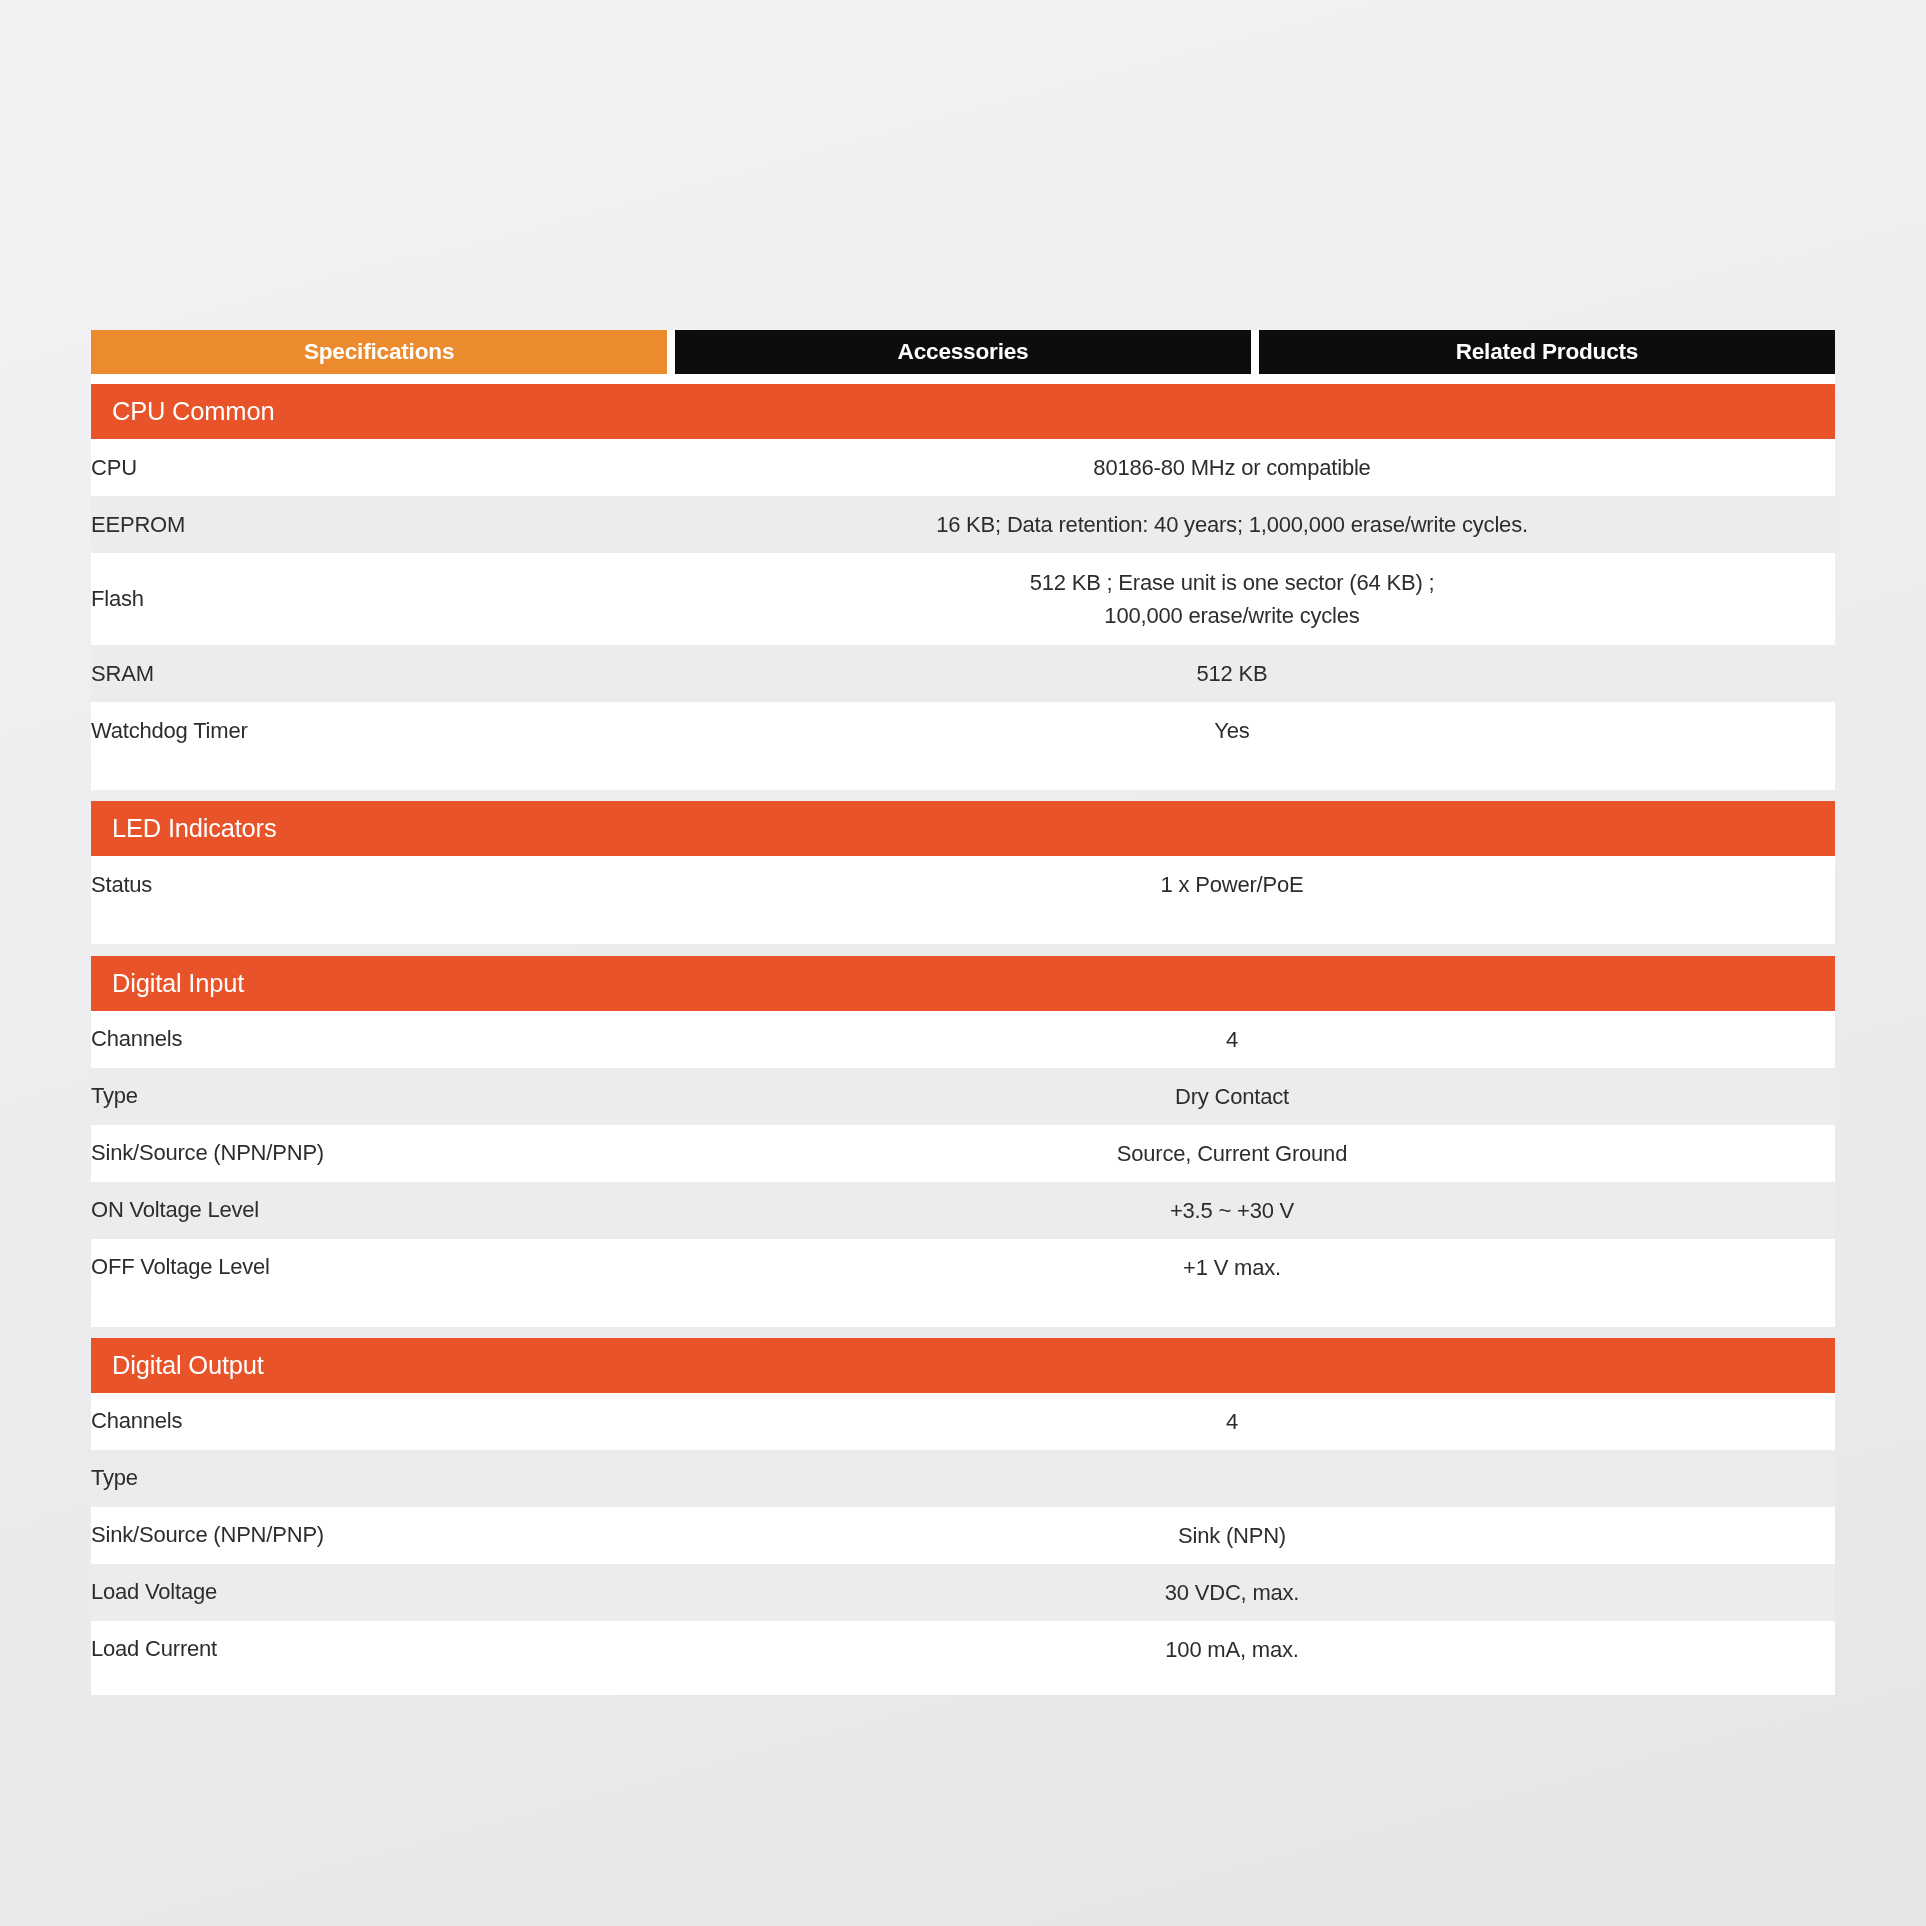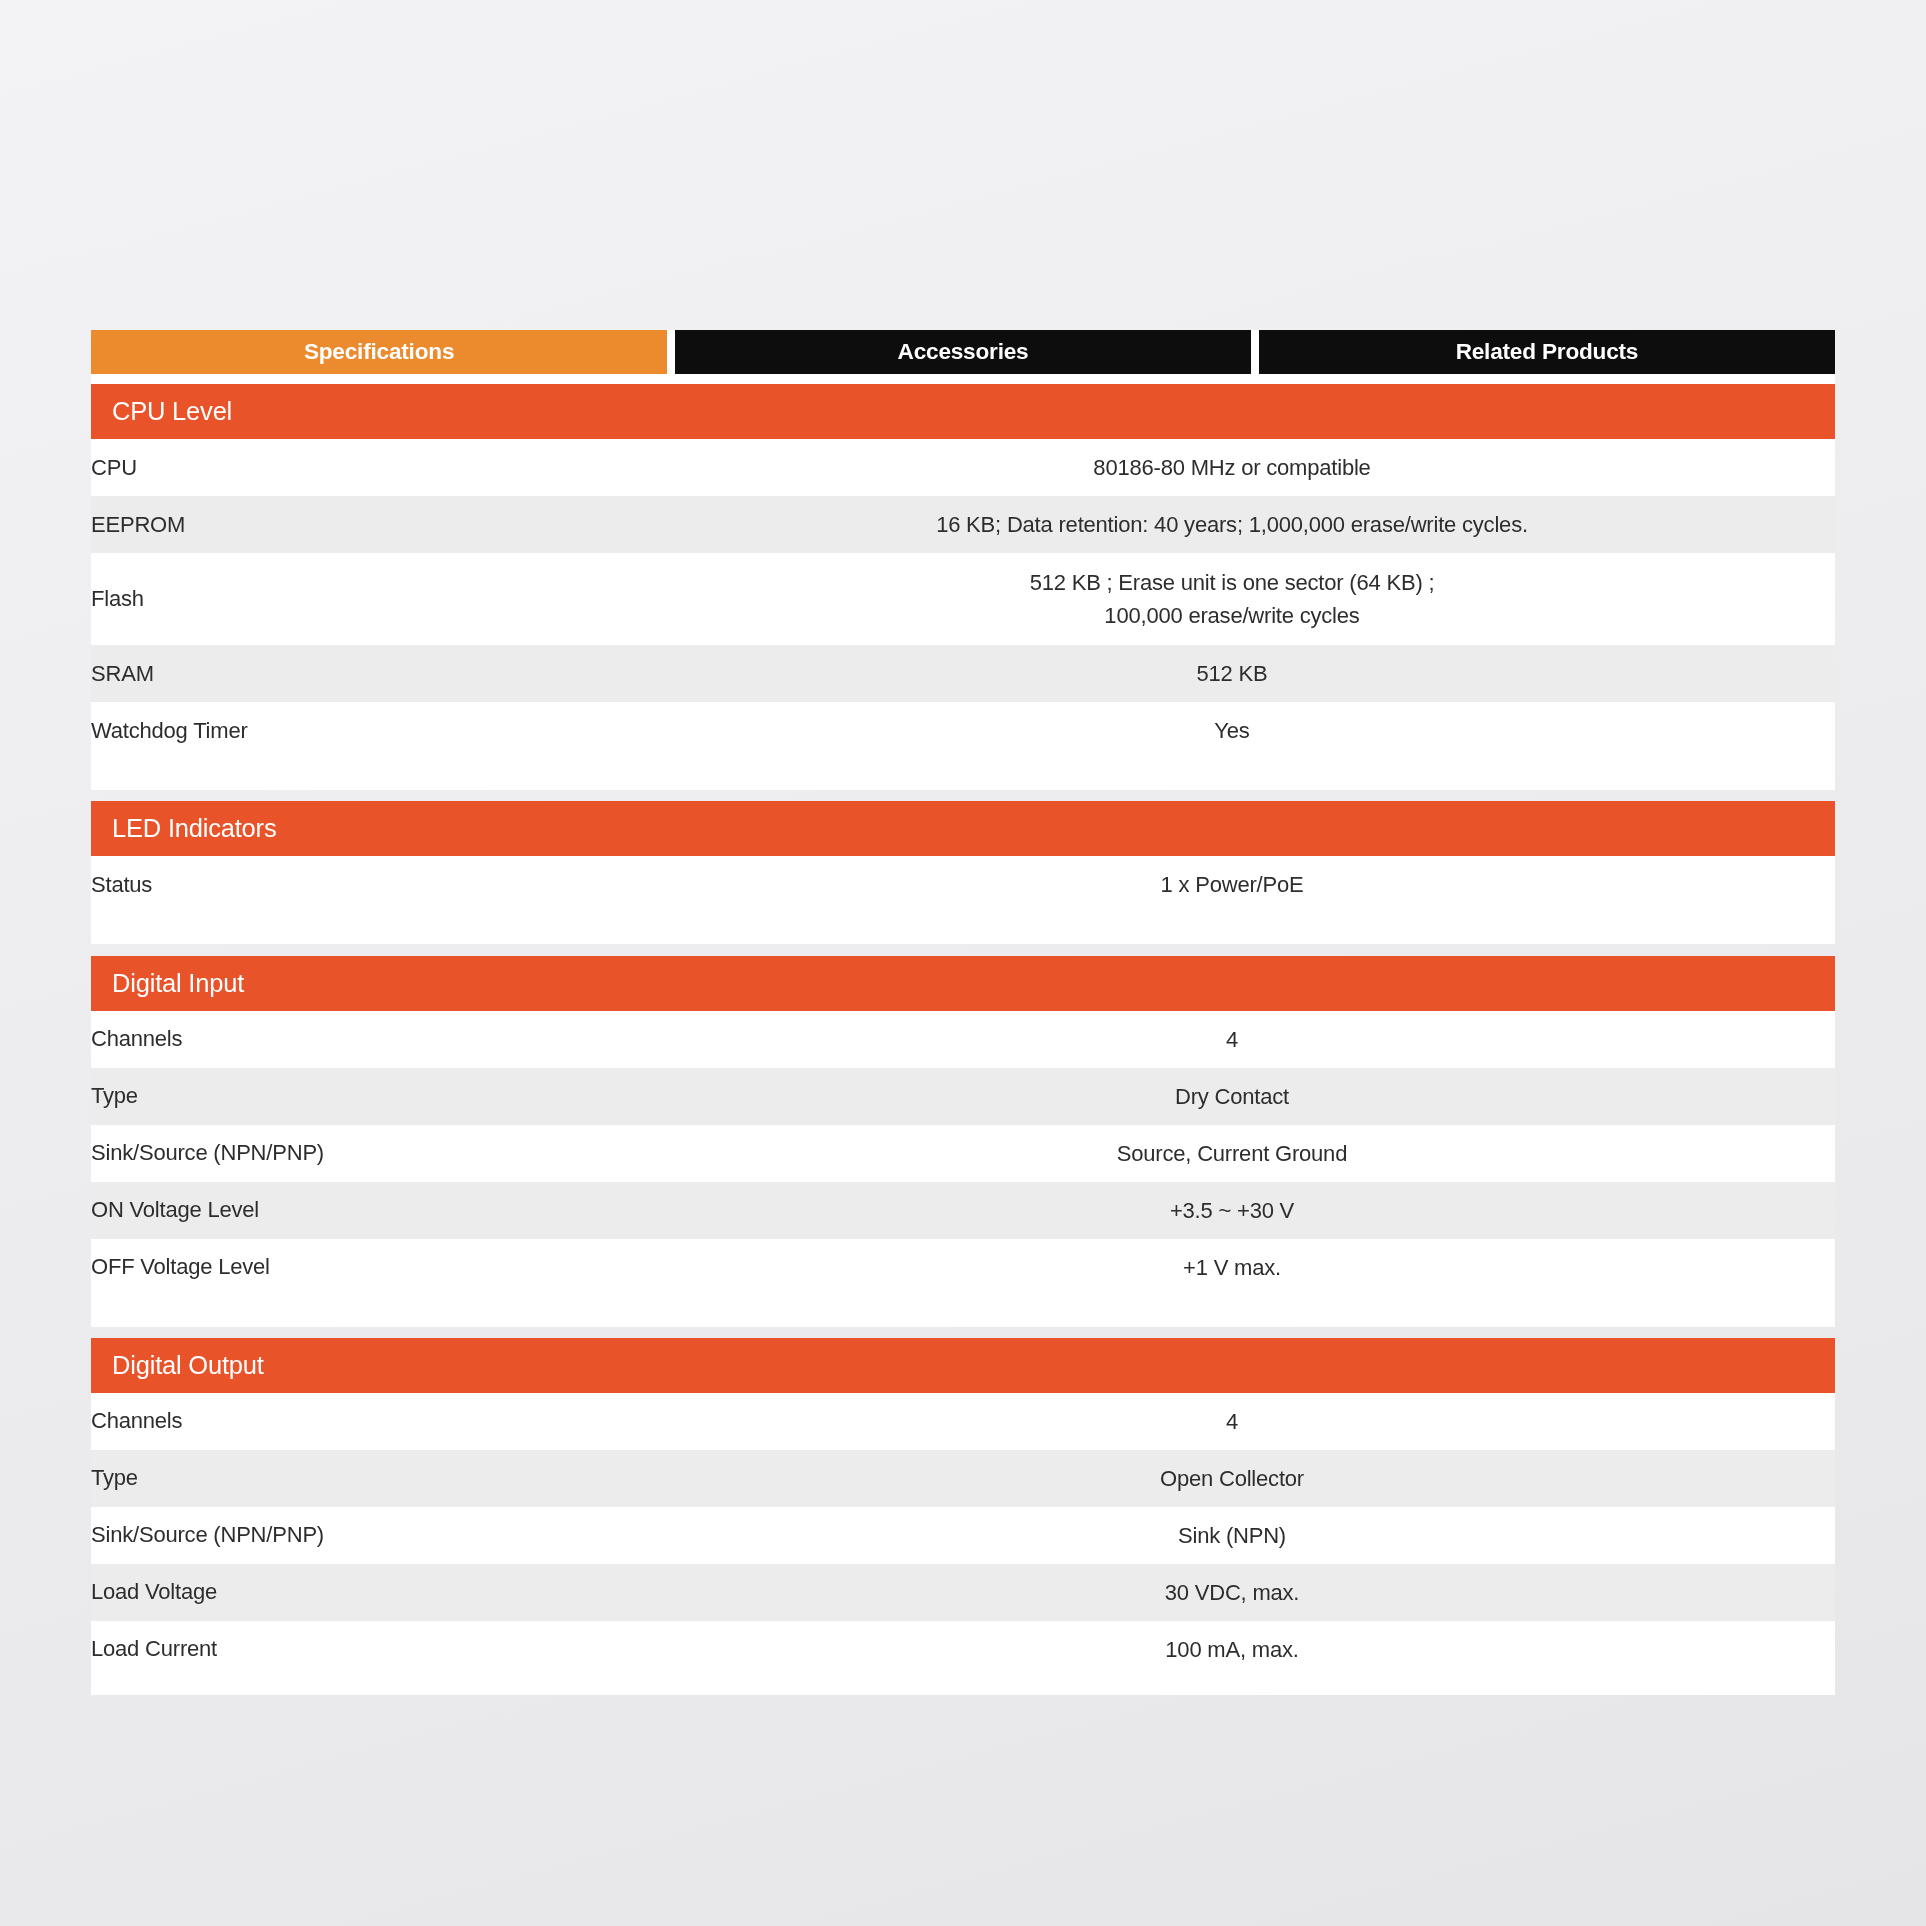--- a/index.html
+++ b/index.html
@@ -96,21 +96,21 @@
 
 <div class="page">
 
   <div class="tabbar">
     <div class="tab active">Specifications</div>
     <div class="tab">Accessories</div>
     <div class="tab">Related Products</div>
   </div>
 
   <div class="section">
-    <div class="section-header">CPU Level</div>
+    <div class="section-header">CPU Common</div>
     <div class="section-body">
       <div class="row">
         <div class="label">CPU</div>
         <div class="value">80186-80 MHz or compatible</div>
       </div>
       <div class="row">
         <div class="label">EEPROM</div>
         <div class="value">16 KB; Data retention: 40 years; 1,000,000 erase/write cycles.</div>
       </div>
       <div class="row tall">
@@ -167,21 +167,20 @@
 
   <div class="section">
     <div class="section-header">Digital Output</div>
     <div class="section-body">
       <div class="row">
         <div class="label">Channels</div>
         <div class="value">4</div>
       </div>
       <div class="row">
         <div class="label">Type</div>
-        <div class="value">Open Collector</div>
       </div>
       <div class="row">
         <div class="label">Sink/Source (NPN/PNP)</div>
         <div class="value">Sink (NPN)</div>
       </div>
       <div class="row">
         <div class="label">Load Voltage</div>
         <div class="value">30 VDC, max.</div>
       </div>
       <div class="row">

